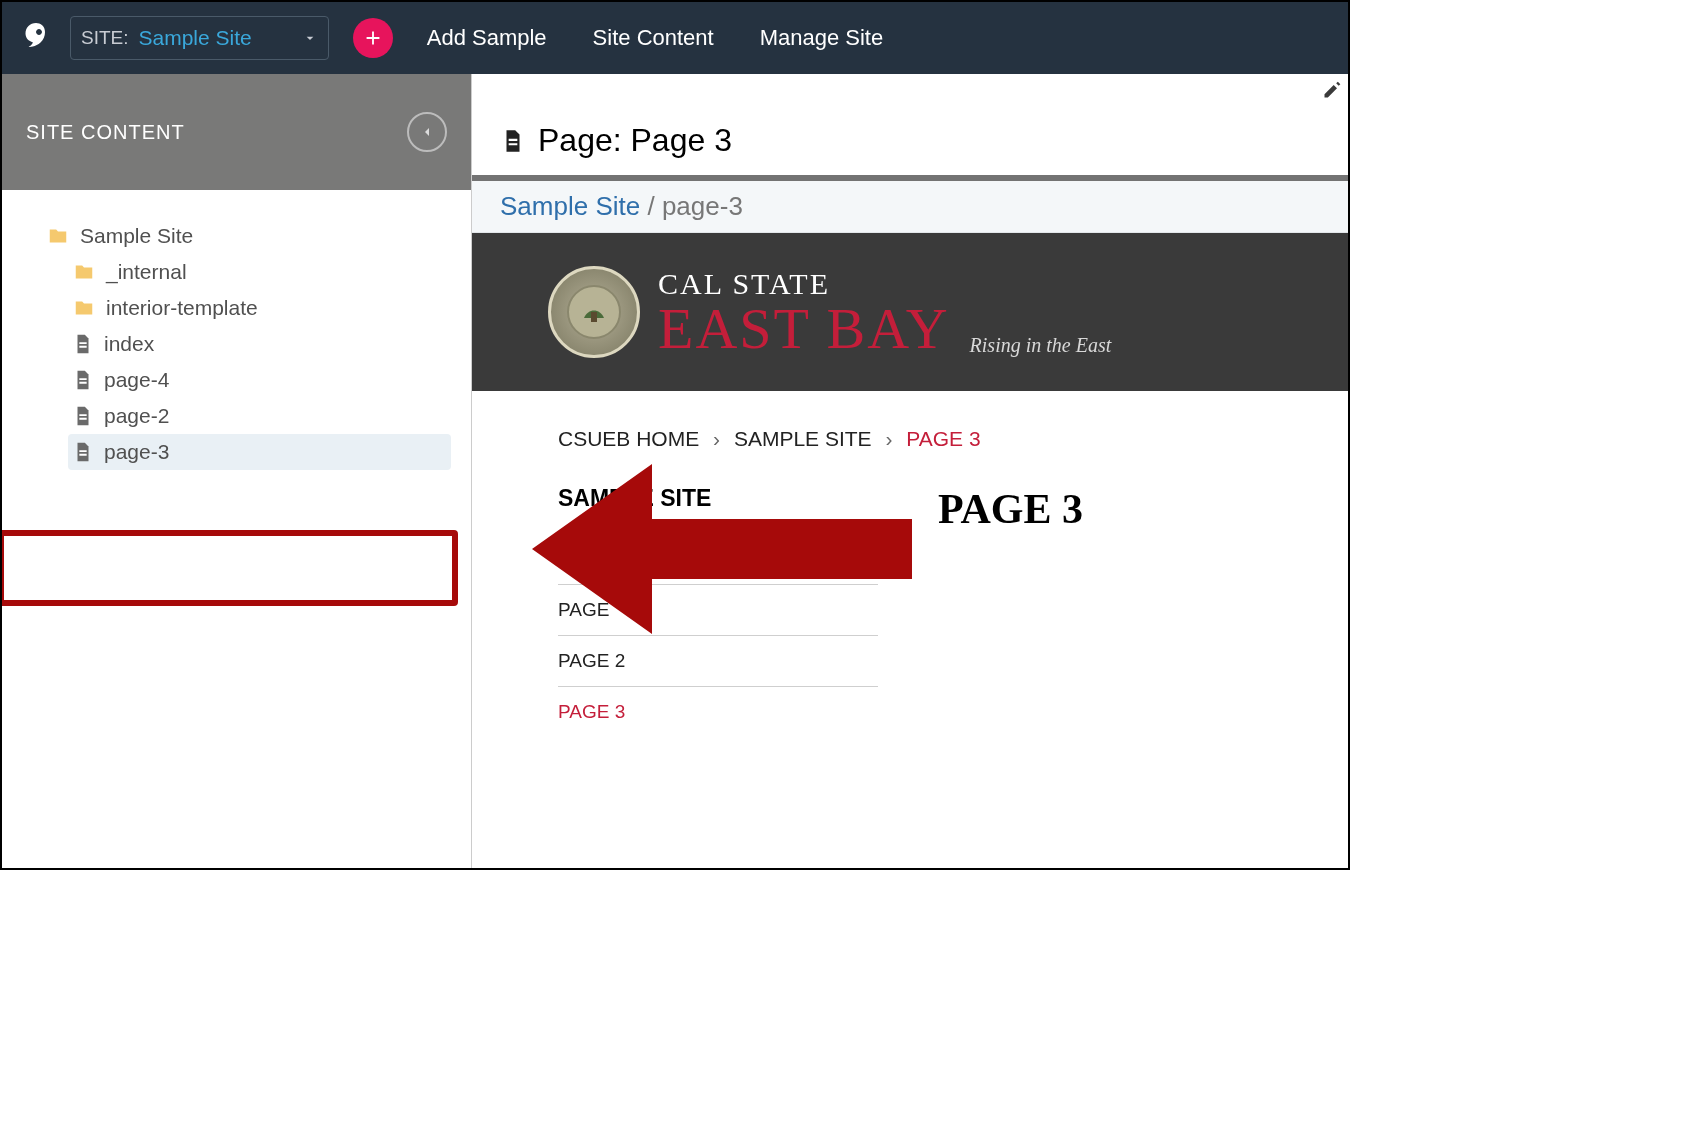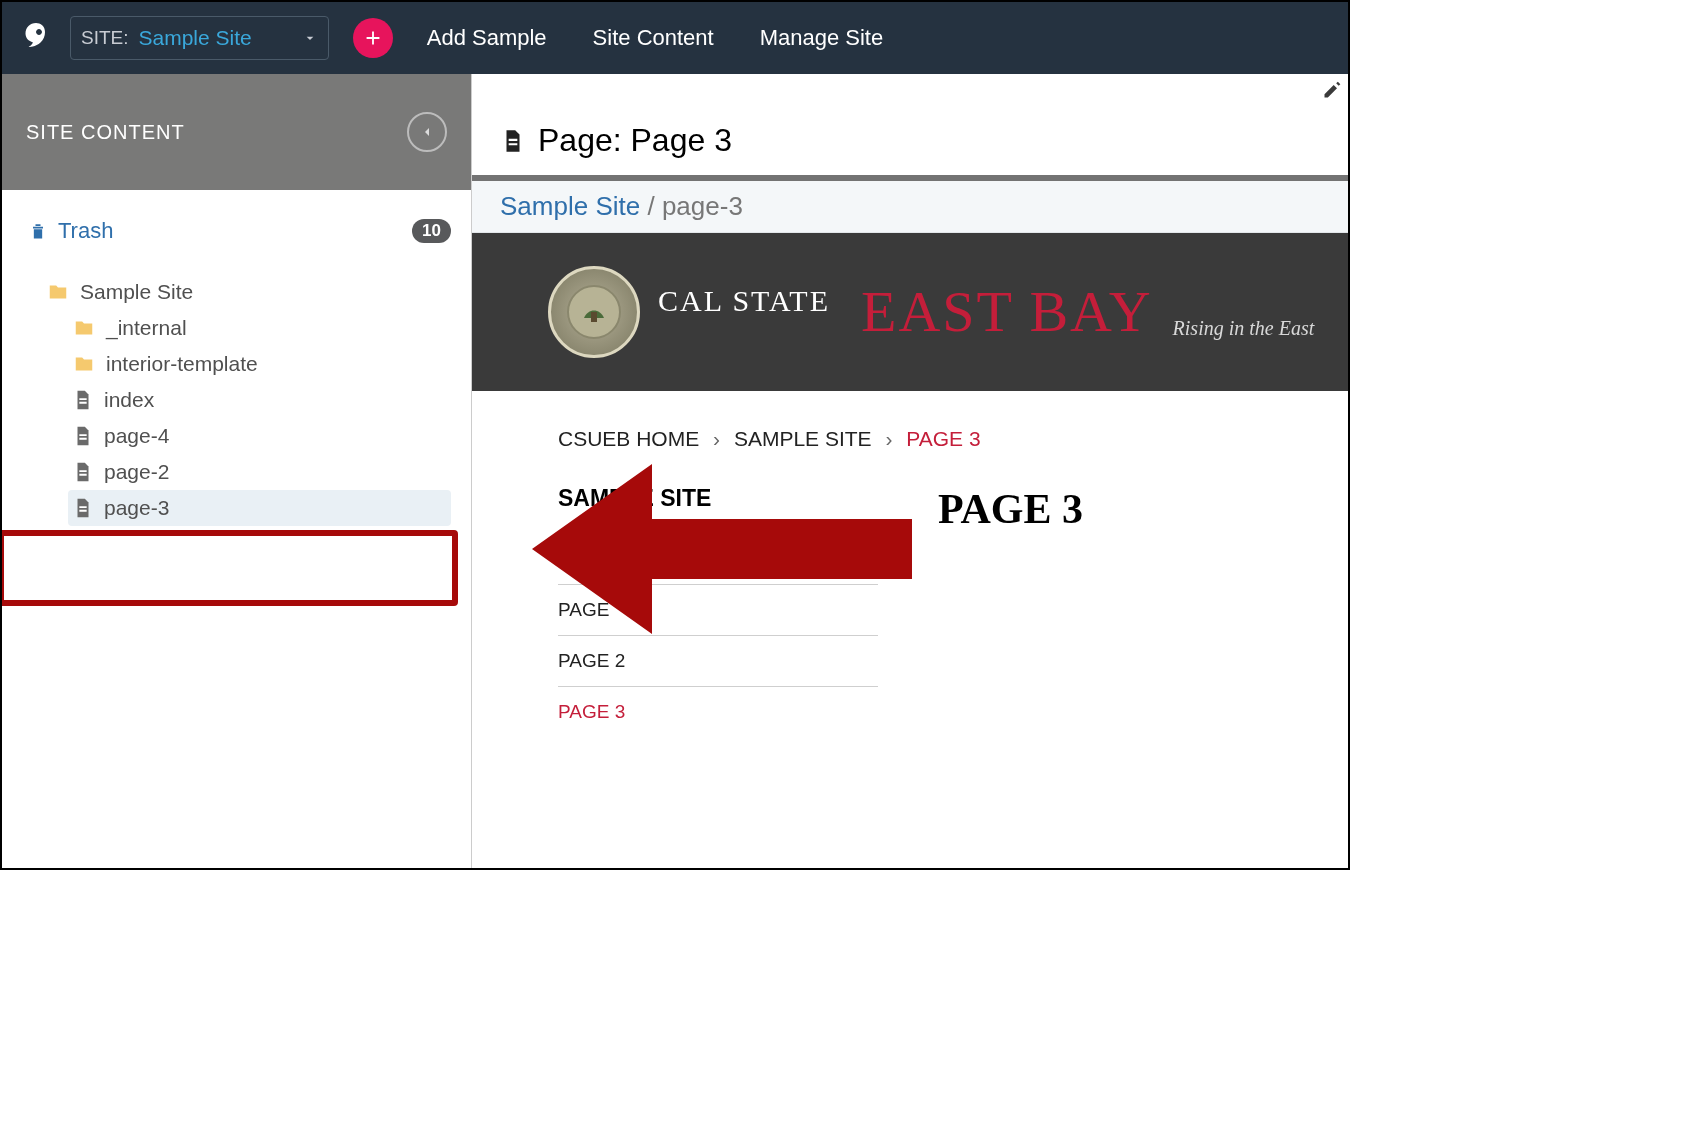--- a/index.html
+++ b/index.html
@@ -141,21 +141,21 @@
     padding-left:76px;
     gap:18px;
   }
   .seal {
     width:92px; height:92px; border-radius:50%;
     background: radial-gradient(#c1bda5 40%, #9c9880 42%, #7a775f 100%);
     border:3px solid #ddd8c0;
     display:flex; align-items:center; justify-content:center;
     position:relative; overflow:hidden;
   }
-  .banner-text { display:flex; flex-direction:row;gap:31px; }
+  .banner-text { display:flex; flex-direction:column; }
   .cs { color:#fff; font-family: Georgia, serif; font-size:30px; letter-spacing:2px; }
   .eb { color:#c41e3a; font-family: Georgia, serif; font-size:58px; letter-spacing:2px; line-height:0.95;}
   .rise { color:#d8d8d8; font-family: Georgia, serif; font-size:20px; font-style:italic; margin-left:20px;}
   .banner-row { display:flex; align-items:flex-end;}
 
   .preview-body {
     padding: 36px 86px 0 86px;
   }
   .pb-crumb { font-size:21px; color:#222;}
   .pb-crumb .cur { color:#c41e3a;}
@@ -216,29 +216,20 @@
   <div class="sidebar">
     <div class="sidebar-header">
       <div class="title">SITE CONTENT</div>
       <div class="collapse-btn">
         <svg width="16" height="16" viewBox="0 0 24 24">
             <path fill="#dcdcdc" d="M15 6l-6 6 6 6z"></path>
           </svg>
       </div>
     </div>
     <div class="sidebar-body">
-      <div class="trash-row">
-        <span>
-          <svg width="20" height="24" viewBox="0 0 24 24">
-              <path fill="#2f6fab" d="M6 7h12v2H6zM7 10h10v11H7zM9 4h6v2H9z"></path>
-            </svg>
-        </span>
-        <span class="label">Trash</span>
-        <span class="badge">10</span>
-      </div>
 
       <div class="tree">
         <div class="tree-item">
           <span class="folder-ic">
             <svg width="24" height="22" viewBox="0 0 24 24">
                 <path fill="#f5c96e" d="M3 5h7l2 2h9v12H3z"></path>
               </svg>
           </span>
           <span>Sample Site</span>
         </div>

